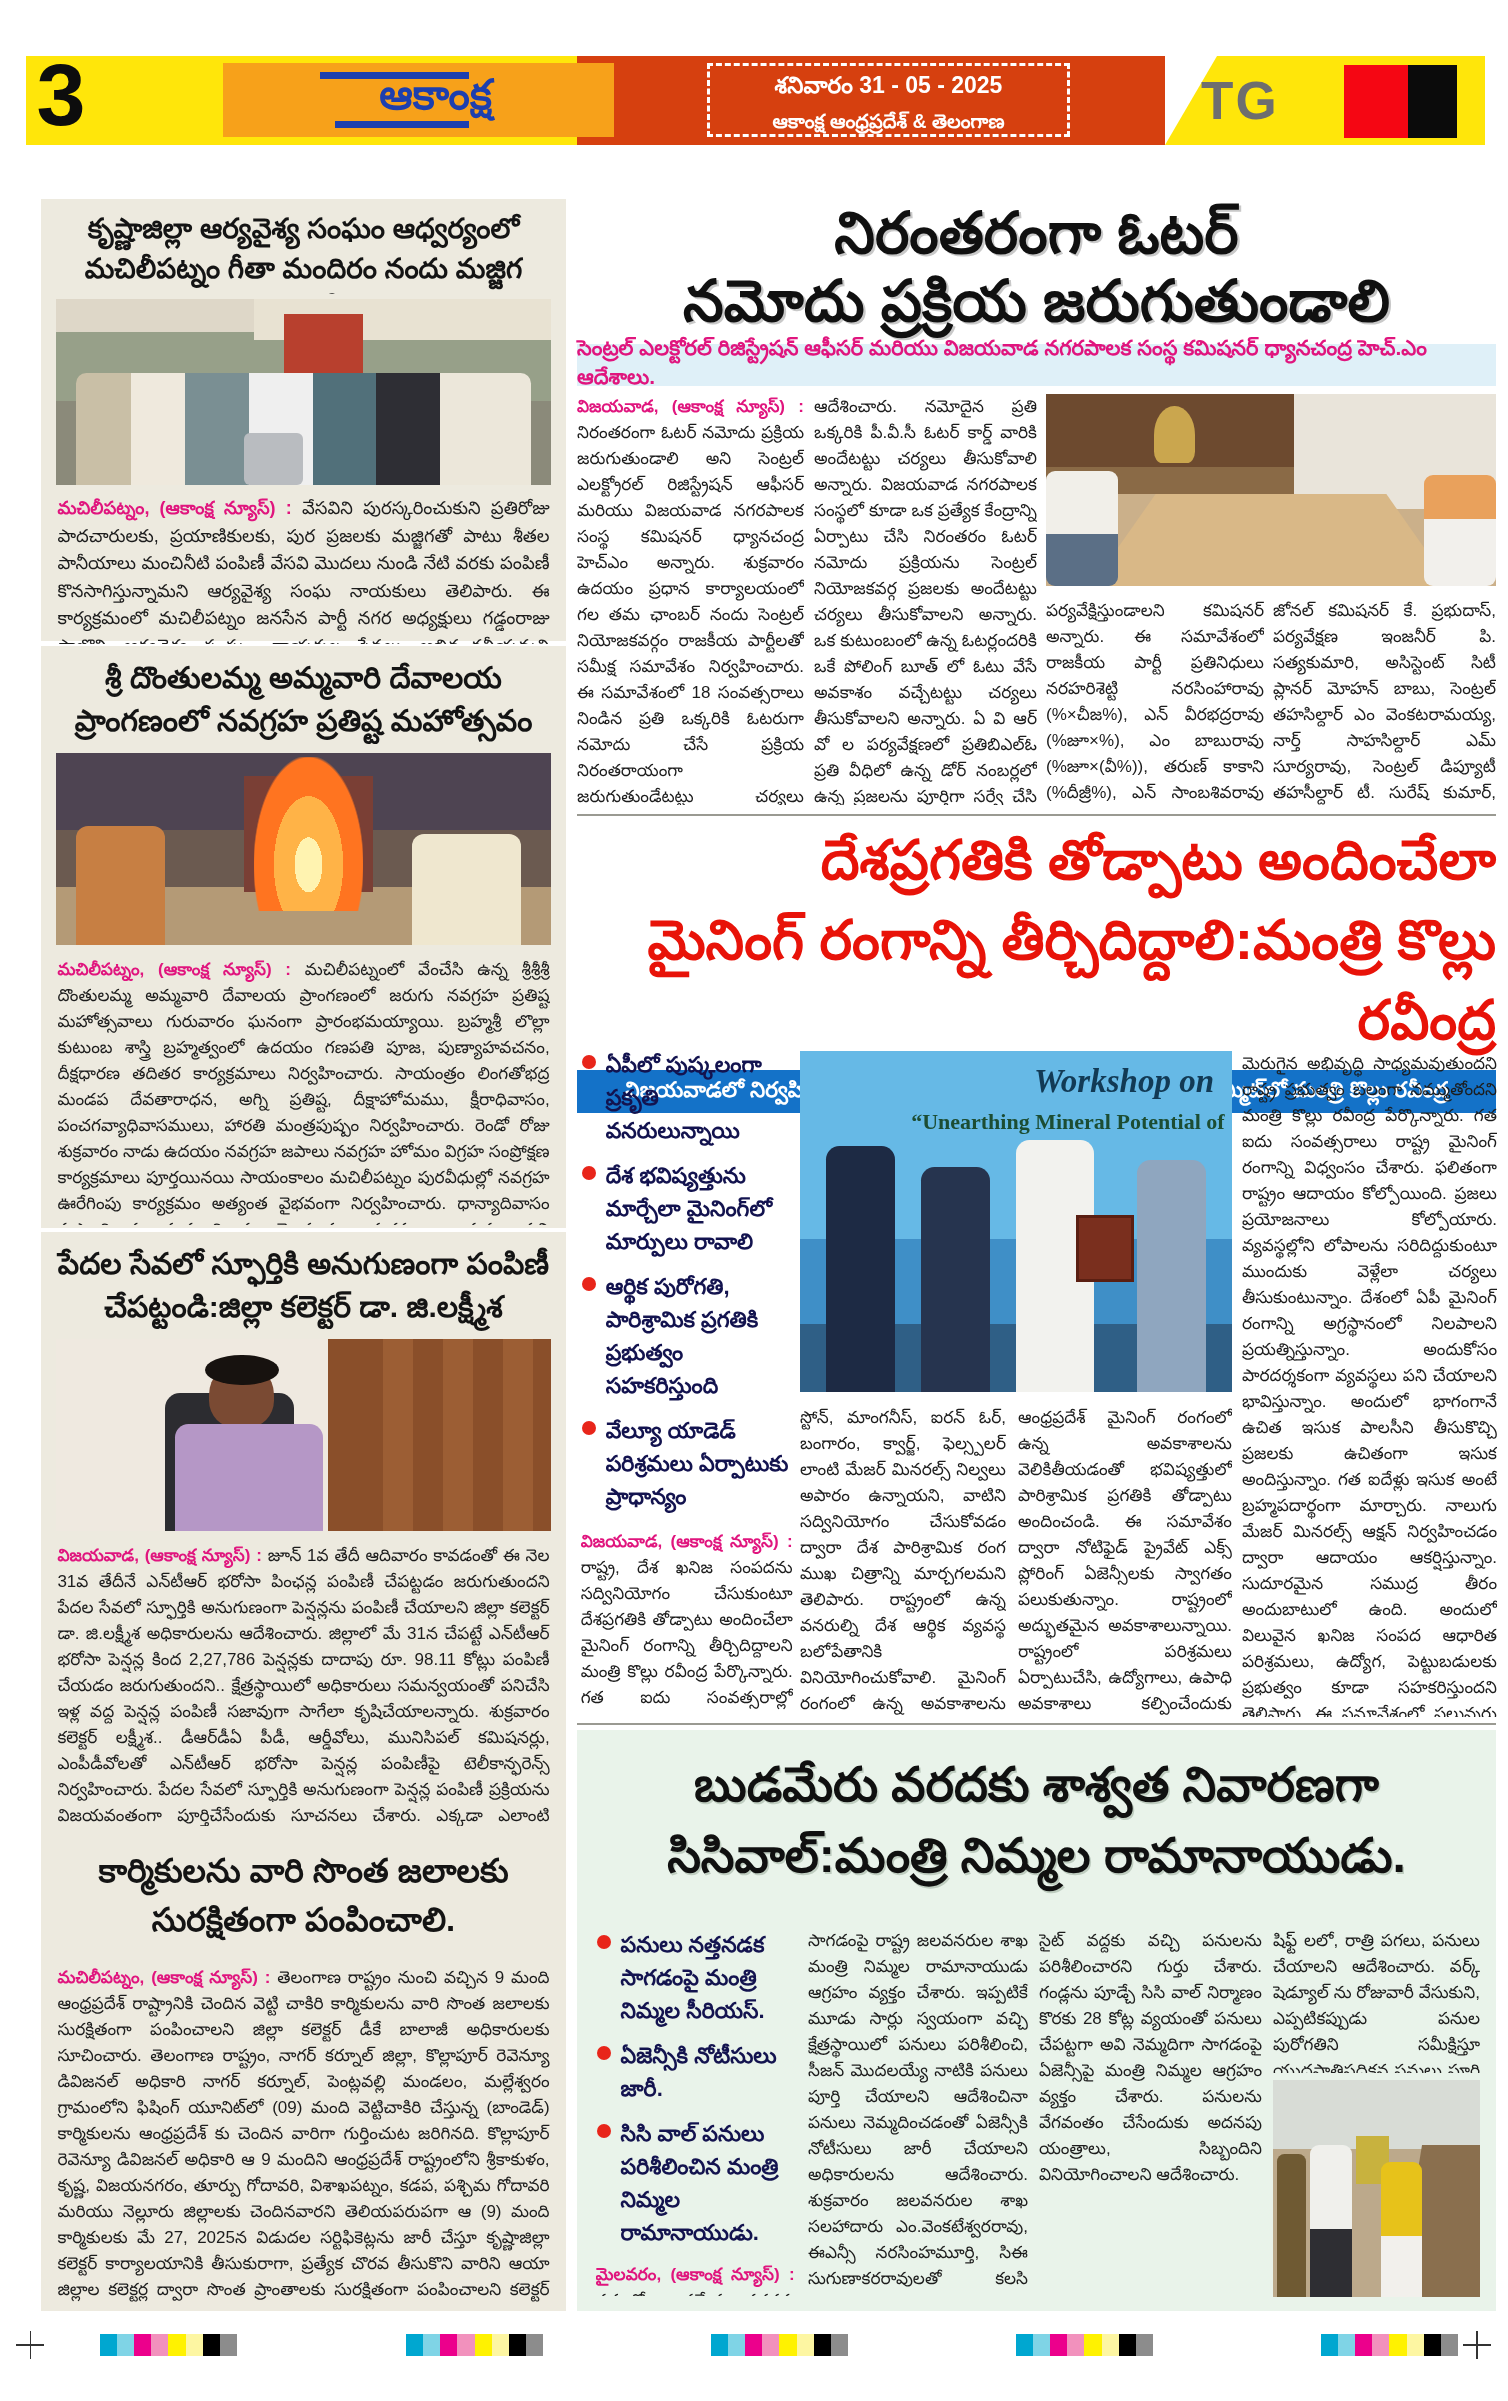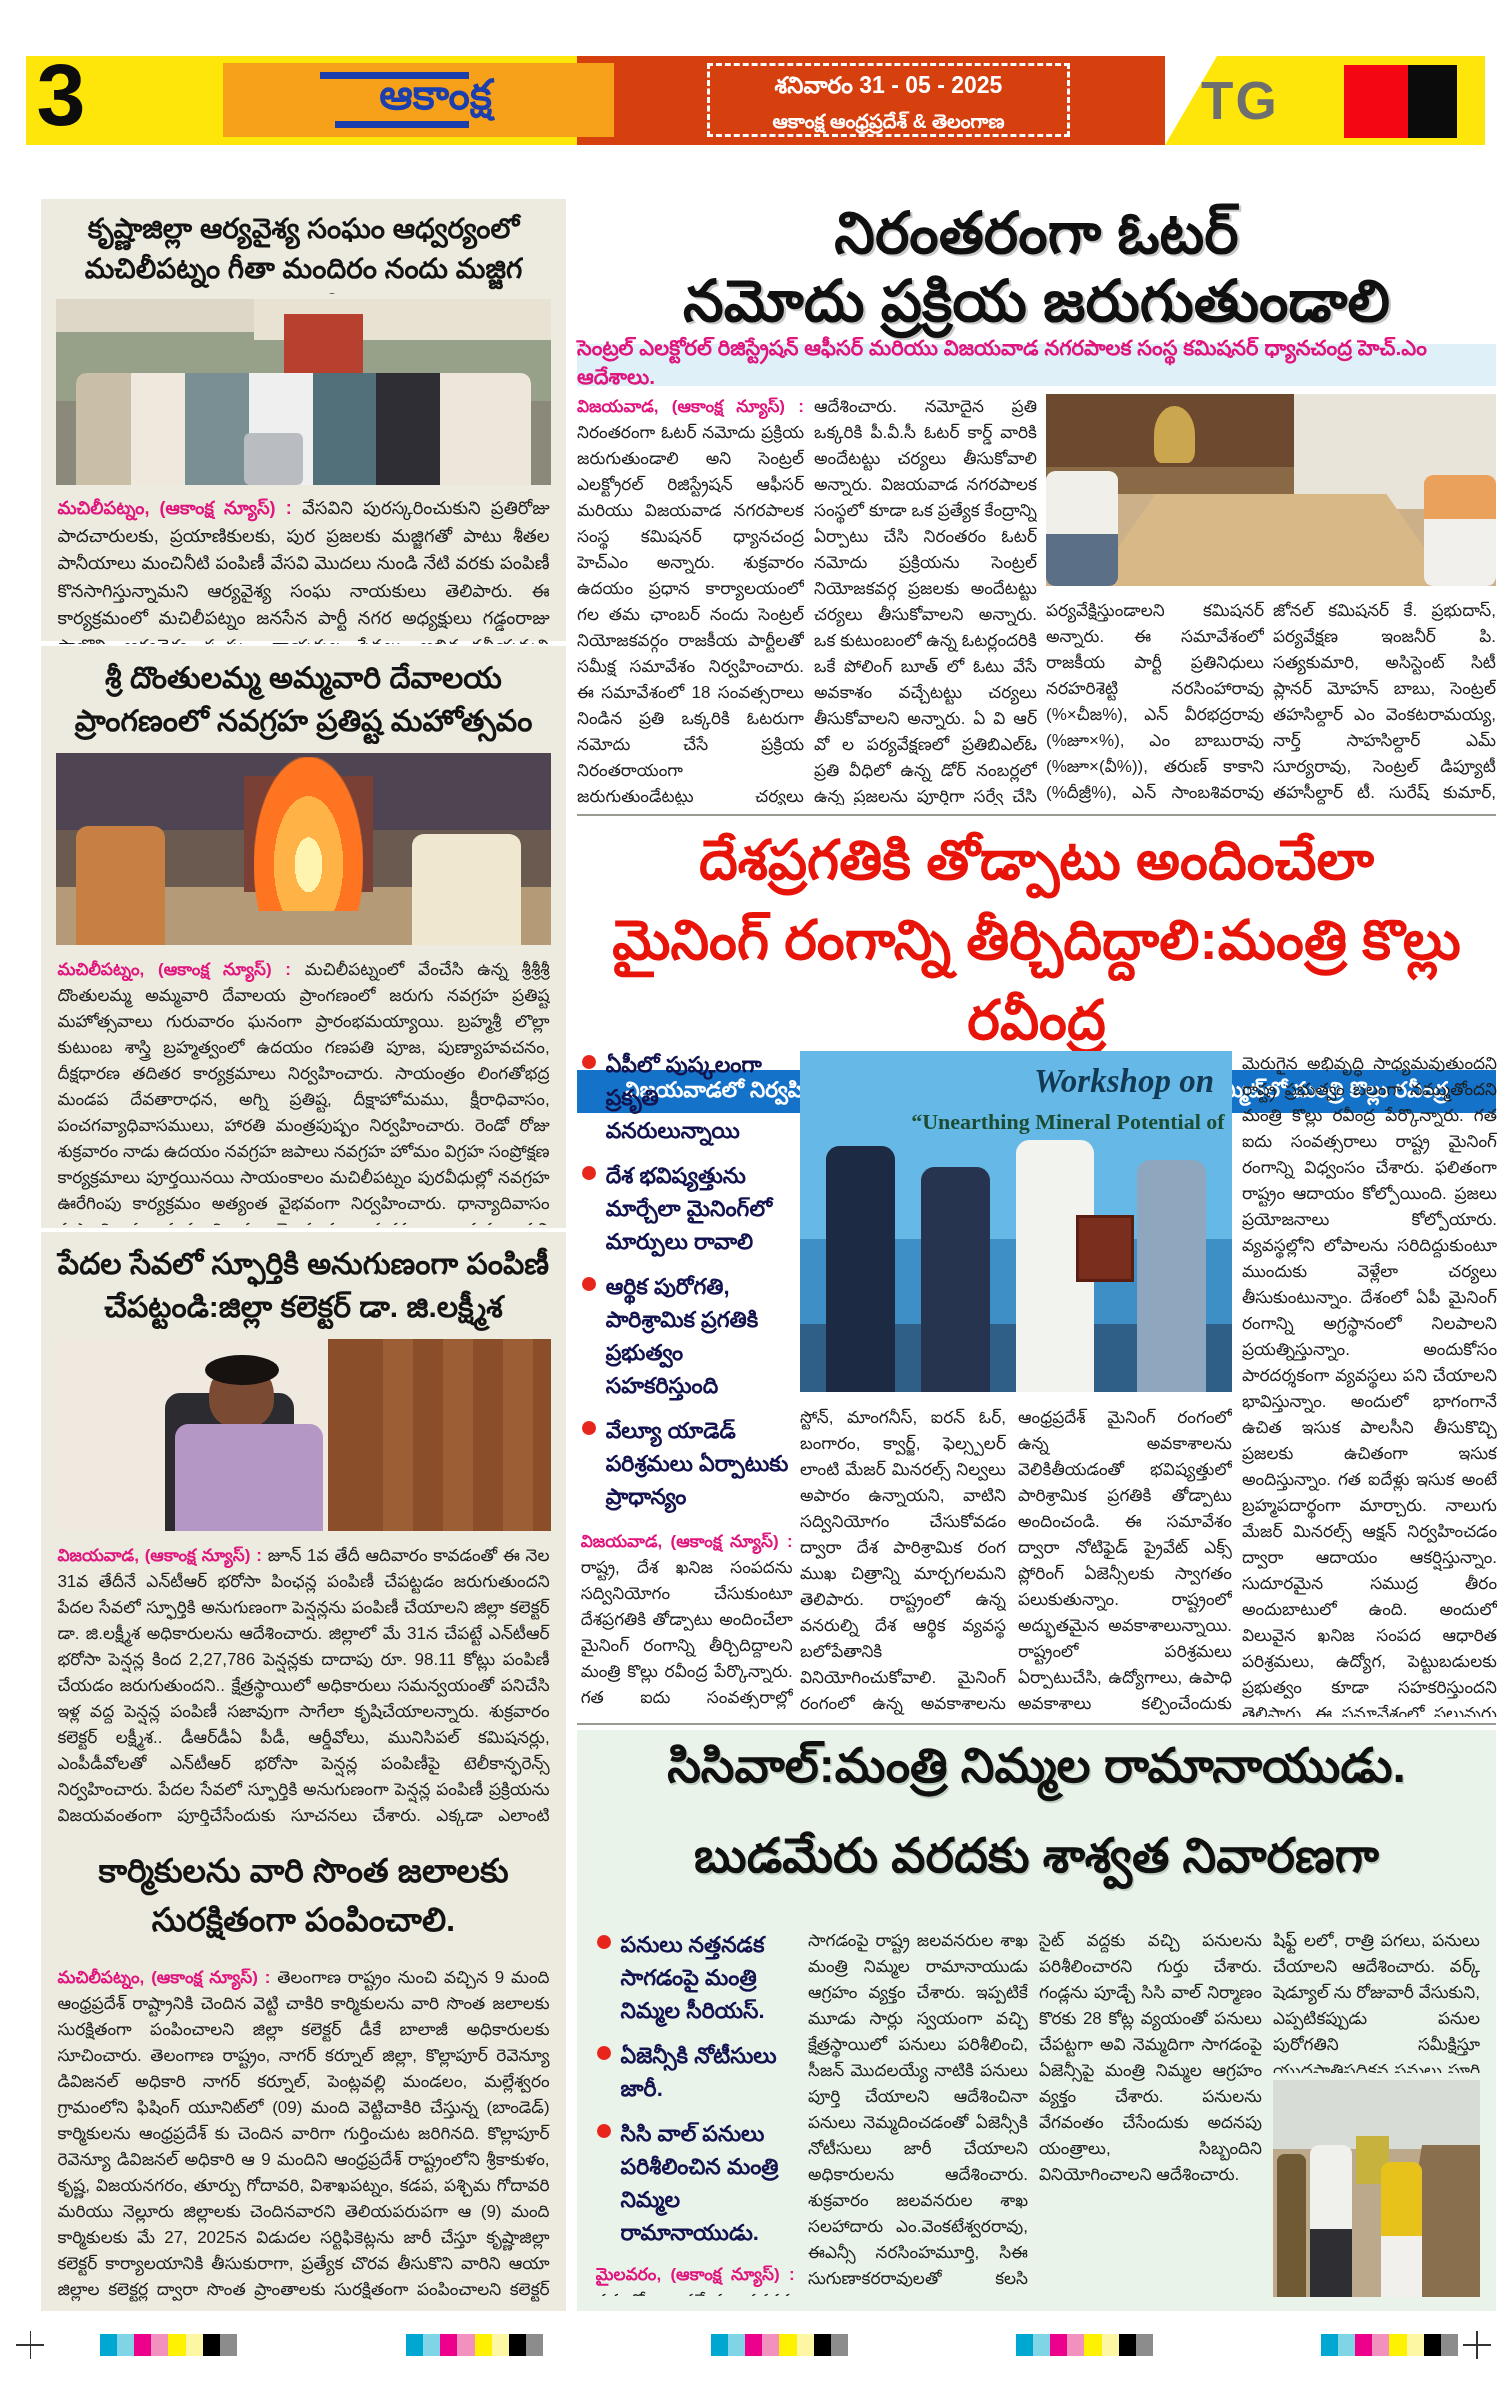--- a/index.html
+++ b/index.html
@@ -16,21 +16,21 @@
   .bullets{list-style:none;margin:0;padding:0;}
   .bullets li{position:relative;padding-left:25px;margin-bottom:12px;font-weight:bold;color:#13134f;}
   .bullets li .dot{position:absolute;left:1.5px;top:7.4px;width:14px;height:14px;border-radius:50%;background:#e8251a;}
   .divider{position:absolute;left:577px;width:919px;height:1.5px;background:#9a9a92;}
   .cbar{position:absolute;top:2334px;width:137px;height:22px;
         background:linear-gradient(90deg,#00a7d0 0 12.5%,#7fd4e6 12.5% 25%,#ec008c 25% 37.5%,#f291bd 37.5% 50%,#fff200 50% 62.5%,#fdf6a2 62.5% 75%,#000000 75% 87.5%,#8c8c8c 87.5% 100%);}
   .regmark{position:absolute;width:28px;height:28px;}
   .regmark::before{content:"";position:absolute;left:0;right:0;top:13.4px;height:1.5px;background:#333;}
   .regmark::after{content:"";position:absolute;top:0;bottom:0;left:13.4px;width:1.5px;background:#333;}
   .bigHL{font-weight:800;color:#101010;text-align:center;text-shadow:2.2px 2.2px 0 #c9c9c9;}
-  .redHL{font-weight:800;color:#e81309;text-align:center;}
+  .redHL{font-weight:800;color:#e81309;text-align:right;}
 </style>
 </head>
 <body>
 
 <div class="page">
 
   <div class="abs" style="left:26px;top:56px;width:1433px;height:89px;">
     <div class="abs" style="left:0;top:0;width:551px;height:89px;background:#ffe60a;"></div>
     <div class="abs" style="left:551px;top:0;width:588px;height:89px;background:#d6400f;"></div>
     <div class="abs" style="left:1139px;top:0;width:320px;height:89px;background:#ffe60a;clip-path:polygon(52px 0,100% 0,100% 100%,0 100%);"></div>
@@ -158,22 +158,22 @@
 
     <div class="ncol" style="left:665px;top:231px;width:255px;height:666px;">మెరుగైన అభివృద్ధి సాధ్యమవుతుందని రాష్ట్ర ప్రభుత్వం బలంగా నమ్ముతోందని మంత్రి కొల్లు రవీంద్ర పేర్కొన్నారు. గత ఐదు సంవత్సరాలు రాష్ట్ర మైనింగ్ రంగాన్ని విధ్వంసం చేశారు. ఫలితంగా రాష్ట్రం ఆదాయం కోల్పోయింది. ప్రజలు ప్రయోజనాలు కోల్పోయారు. వ్యవస్థల్లోని లోపాలను సరిదిద్దుకుంటూ ముందుకు వెళ్లేలా చర్యలు తీసుకుంటున్నాం. దేశంలో ఏపీ మైనింగ్ రంగాన్ని అగ్రస్థానంలో నిలపాలని ప్రయత్నిస్తున్నాం. అందుకోసం పారదర్శకంగా వ్యవస్థలు పని చేయాలని భావిస్తున్నాం. అందులో భాగంగానే ఉచిత ఇసుక పాలసీని తీసుకొచ్చి ప్రజలకు ఉచితంగా ఇసుక అందిస్తున్నాం. గత ఐదేళ్లు ఇసుక అంటే బ్రహ్మపదార్థంగా మార్చారు. నాలుగు మేజర్ మినరల్స్ ఆక్షన్ నిర్వహించడం ద్వారా ఆదాయం ఆకర్షిస్తున్నాం. సుదూరమైన సముద్ర తీరం అందుబాటులో ఉంది. అందులో విలువైన ఖనిజ సంపద ఆధారిత పరిశ్రమలు, ఉద్యోగ, పెట్టుబడులకు ప్రభుత్వం కూడా సహకరిస్తుందని తెలిపారు. ఈ సమావేశంలో పలువురు అధికారులు పాల్గొన్నారు.</div>
 
     <div class="ncol" style="left:223px;top:585px;width:206px;height:313px;">స్టోన్, మాంగనీస్, ఐరన్ ఓర్, బంగారం, క్వార్జ్, ఫెల్స్పలర్ లాంటి మేజర్ మినరల్స్ నిల్వలు అపారం ఉన్నాయని, వాటిని సద్వినియోగం చేసుకోవడం ద్వారా దేశ పారిశ్రామిక రంగ ముఖ చిత్రాన్ని మార్చగలమని తెలిపారు. రాష్ట్రంలో ఉన్న వనరుల్ని దేశ ఆర్థిక వ్యవస్థ బలోపేతానికి వినియోగించుకోవాలి. మైనింగ్ రంగంలో ఉన్న అవకాశాలను అందిపుచ్చుకోవడమే లక్ష్యంగా ఈ సమావేశాన్ని.. %+ా×, ×దీవీ, వీజుజూ% ప్రతినిధులతో ఏర్పాటు చేసుకోవడం సంతోషంగా ఉంది. 2015 నుండి సుమారు 29 మేజర్ మినరల్స్, ఈ ఆర్థిక సంవత్సరంలో నాలుగు మేజర్ మినరల్స్ కు వేలం నిర్వహించాం. మరో 70 మేజర్ మినరల్స్ వేలం నిర్వహించేందుకు సన్నాహాలు చేస్తున్నాం. కేంద్ర మైనింగ్ రంగం నిర్దేశించిన %SMRI (State mining readiness index%) ప్రతిపాదించిన మూడు కేటగిరీలలో ఆంధ్రప్రదేశ్ %ాా% కేటగిరీలో నిలిచి ఒడిశా, ఛత్తీస్ గఢ్, కర్ణాటక, మధ్యప్రదేశ్, గుజరాత్ లాంటి రాష్ట్రాలతో పోటీపడి ఈ స్థానం సాధించాం.ఈజ్ ఆఫ్ డూయింగ్ బిజినెస్‌లో చూపించిన శ్రద్ధ</div>
     <div class="ncol" style="left:441px;top:585px;width:214px;height:313px;">ఆంధ్రప్రదేశ్ మైనింగ్ రంగంలో ఉన్న అవకాశాలను వెలికితీయడంతో భవిష్యత్తులో పారిశ్రామిక ప్రగతికి తోడ్పాటు అందించండి. ఈ సమావేశం ద్వారా నోటిఫైడ్ ప్రైవేట్ ఎక్స్ ప్లోరింగ్ ఏజెన్సీలకు స్వాగతం పలుకుతున్నాం. రాష్ట్రంలో అద్భుతమైన అవకాశాలున్నాయి. రాష్ట్రంలో పరిశ్రమలు ఏర్పాటుచేసి, ఉద్యోగాలు, ఉపాధి అవకాశాలు కల్పించేందుకు ముందుకొచ్చే వారికి ప్రభుత్వ పరంగా కూడా పూర్తిగా సహకరించేందుకు సిద్ధంగా ఉన్నాం. ఫాస్ట్ ట్రాక్ క్లియరెన్స్, ఇన్వెస్టర్ సపోర్ట్ ద్వారా రాష్ట్ర సమగ్ర అభివృద్ధికి ఈ సమావేశం ద్వారా ఆహ్వానం పలుకుతున్నాం. ఇన్వెస్టర్ ఫ్రెండ్లీ విధానం ద్వారా మాత్రమే</div>
   </div>
 
   <div class="divider" style="top:1723px;"></div>
 
   <div class="abs" style="left:577px;top:1730px;width:919px;height:581px;background:#e9f3ea;">
+    <div class="bigHL" style="font-size:48px;line-height:71px;margin-top:19.4px;text-shadow:1.5px 1.5px 0 #bfcdc0;">బుడమేరు వరదకు శాశ్వత నివారణగా</div>
     <div class="bigHL" style="font-size:48px;line-height:71px;text-shadow:1.5px 1.5px 0 #bfcdc0;">సిసివాల్:మంత్రి నిమ్మల రామానాయుడు.</div>
-    <div class="bigHL" style="font-size:48px;line-height:71px;margin-top:19.4px;text-shadow:1.5px 1.5px 0 #bfcdc0;">బుడమేరు వరదకు శాశ్వత నివారణగా</div>
 
     <div class="abs" style="left:18.6px;top:198px;width:199px;height:368px;overflow:hidden;">
       <ul class="bullets" style="font-size:22px;line-height:33px;color:#14142e;">
         <li><span class="dot"></span><span>పనులు నత్తనడక సాగడంపై మంత్రి నిమ్మల సీరియస్.</span></li>
         <li><span class="dot"></span><span>ఏజెన్సీకి నోటీసులు జారీ.</span></li>
         <li><span class="dot"></span><span>సిసి వాల్ పనులు పరిశీలించిన మంత్రి నిమ్మల రామానాయుడు.</span></li>
       </ul>
       <p class="btext" style="margin-top:13.4px;font-size:17px;line-height:26px;">
         <span class="dl">మైలవరం, (ఆకాంక్ష న్యూస్) :</span>
         <span>గతంలో బుడమేరు వరదకు పడిన మూడు గండ్లను కలుపుతూ నిర్మిస్తున్న రిటైనింగ్ వాల్ నిర్మాణ పనులు నత్తనడక</span>

